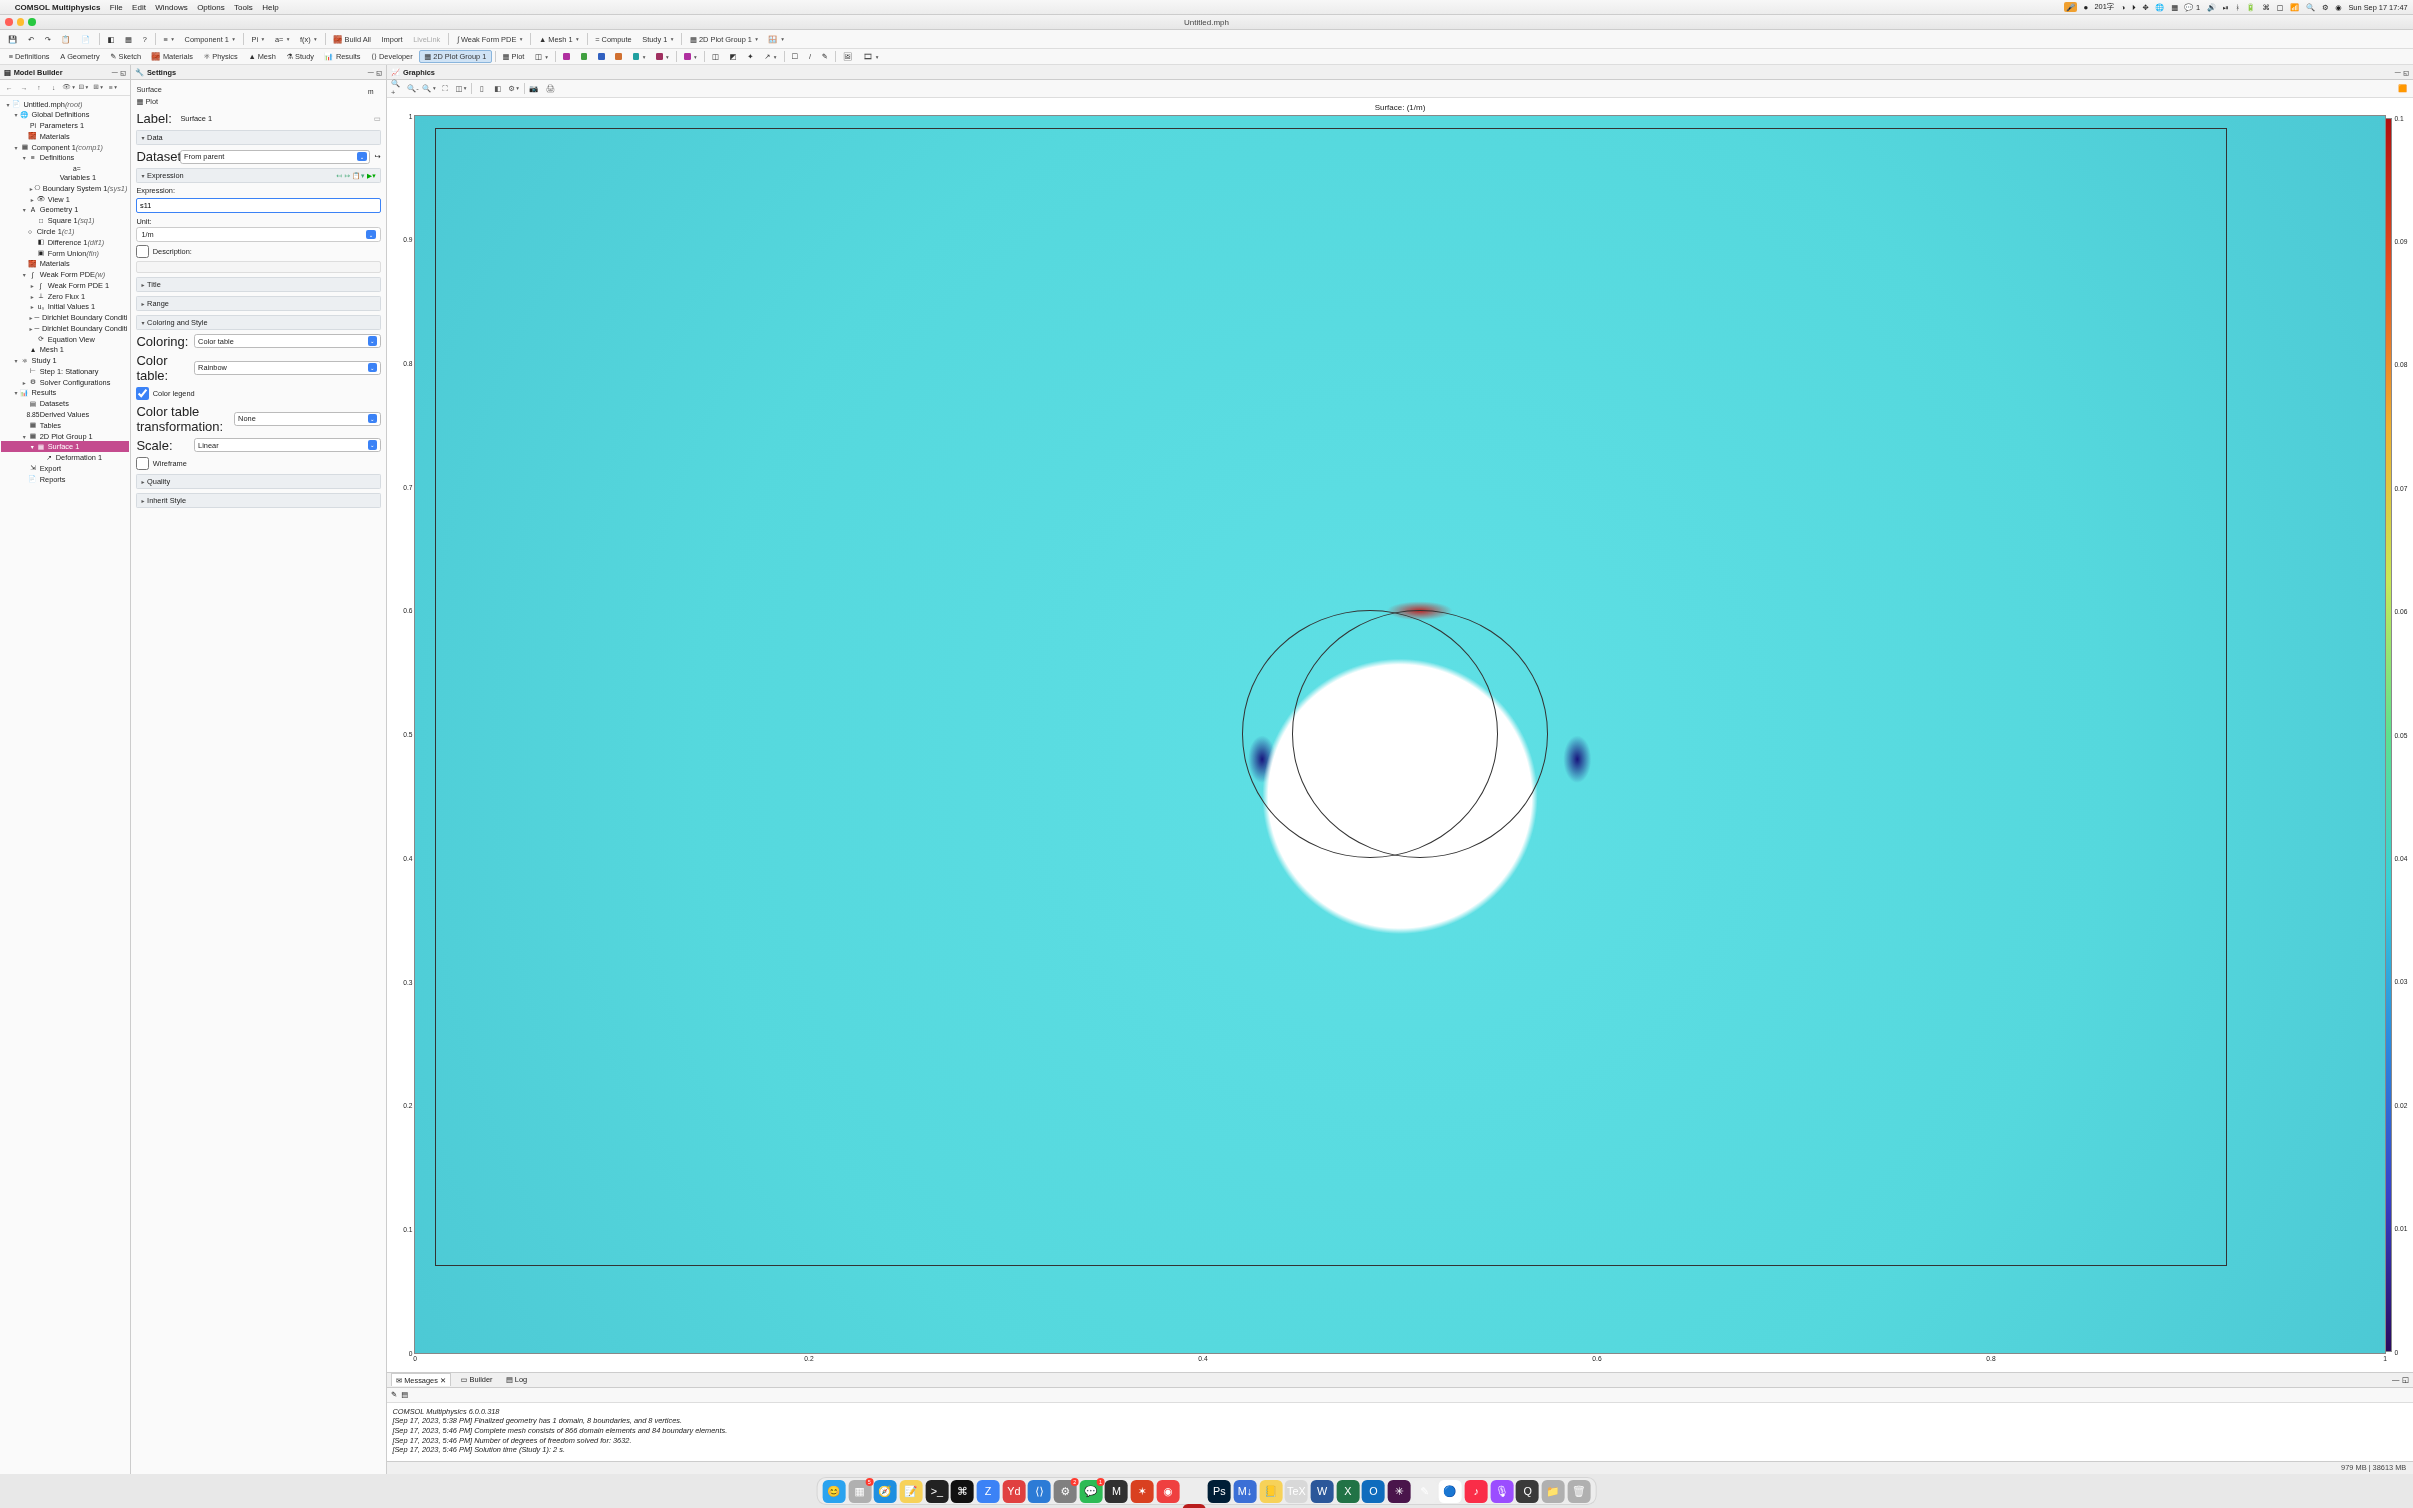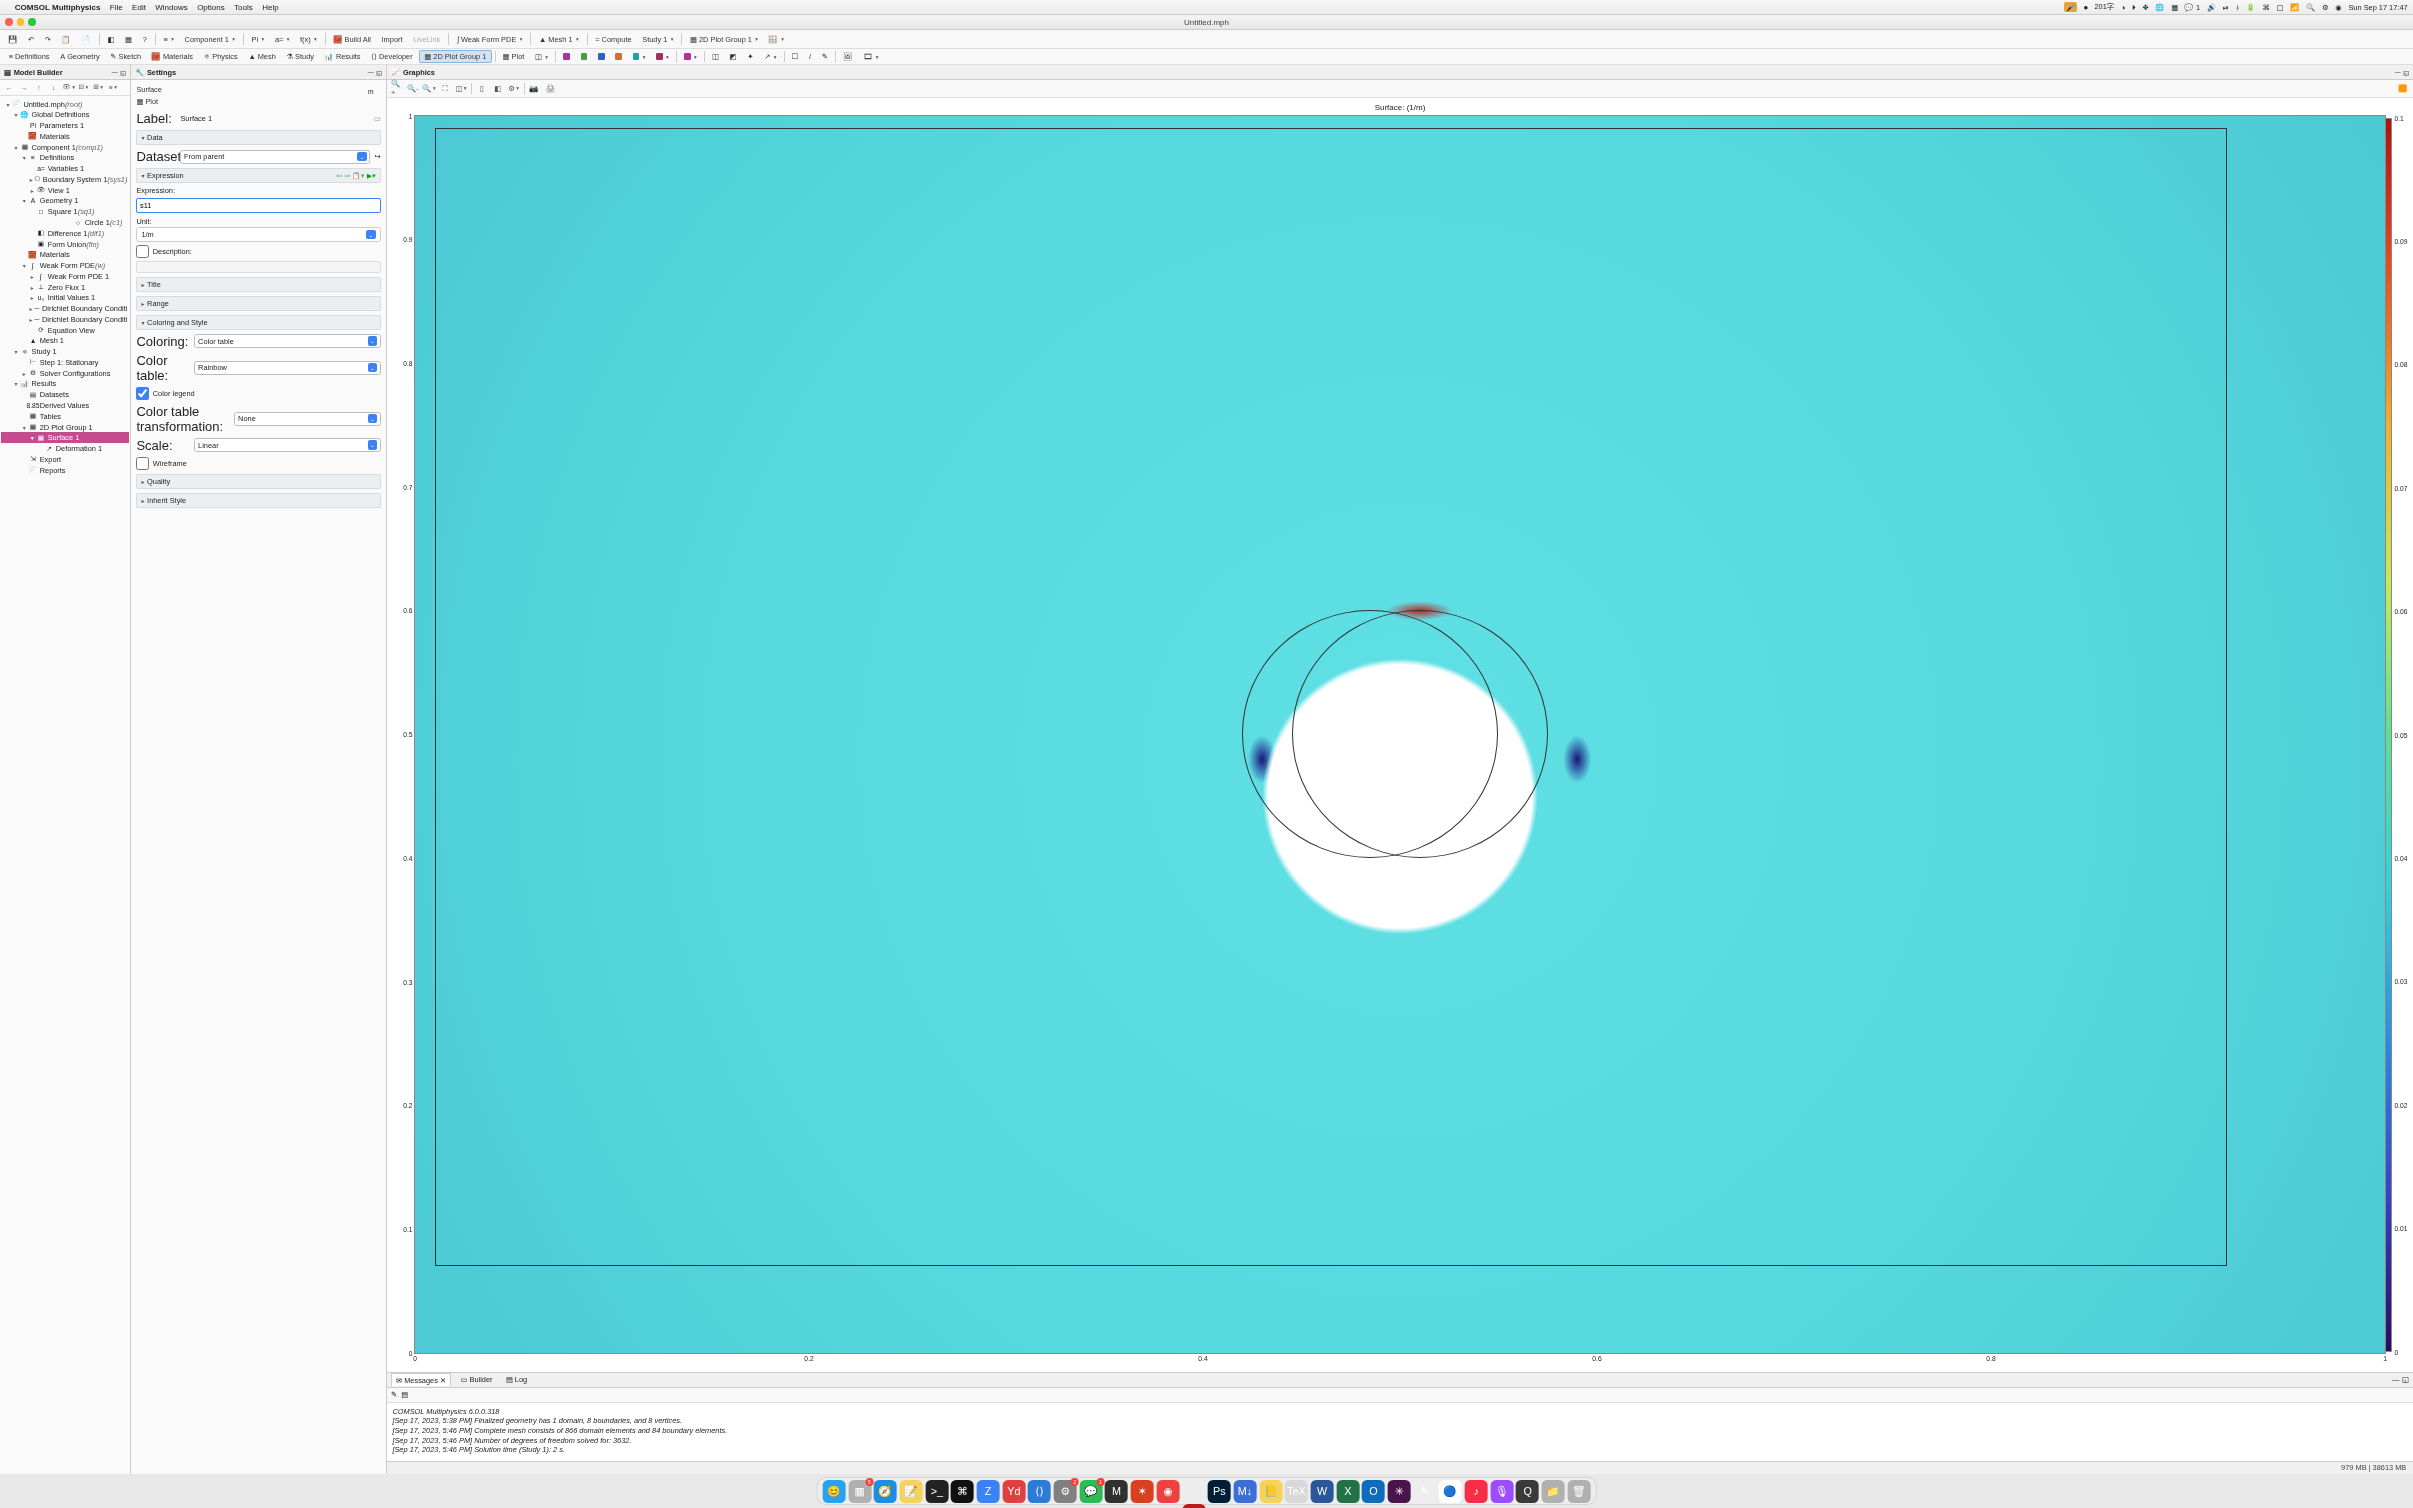--- a/index.html
+++ b/index.html
@@ -312,21 +312,21 @@
             <span class="tw">▾</span>
             <span class="ic">▦</span>
             <span>Component 1</span> 
             <em>(comp1)</em>
           </div>
           <div class="tree-item" style="padding-left: 19px;">
             <span class="tw">▾</span>
             <span class="ic">≡</span>
             <span>Definitions</span>
           </div>
-          <div class="tree-item" style="padding-left: 27px;">
+          <div class="tree-item" style="padding-left: 27px; flex-direction: column;">
             <span class="tw"></span>
             <span class="ic">a=</span>
             <span>Variables 1</span>
           </div>
           <div class="tree-item" style="padding-left: 27px;">
             <span class="tw">▸</span>
             <span class="ic">⎔</span>
             <span>Boundary System 1</span> 
             <em>(sys1)</em>
           </div>
@@ -339,21 +339,21 @@
             <span class="tw">▾</span>
             <span class="ic">A</span>
             <span>Geometry 1</span>
           </div>
           <div class="tree-item" style="padding-left: 27px;">
             <span class="tw"></span>
             <span class="ic">□</span>
             <span>Square 1</span> 
             <em>(sq1)</em>
           </div>
-          <div class="tree-item" style="padding-left: 27px; margin-left: 37px;">
+          <div class="tree-item" style="padding-left: 16px;">
             <span class="tw"></span>
             <span class="ic">○</span>
             <span>Circle 1</span> 
             <em>(c1)</em>
           </div>
           <div class="tree-item" style="padding-left: 27px;">
             <span class="tw"></span>
             <span class="ic">◧</span>
             <span>Difference 1</span> 
             <em>(dif1)</em>

